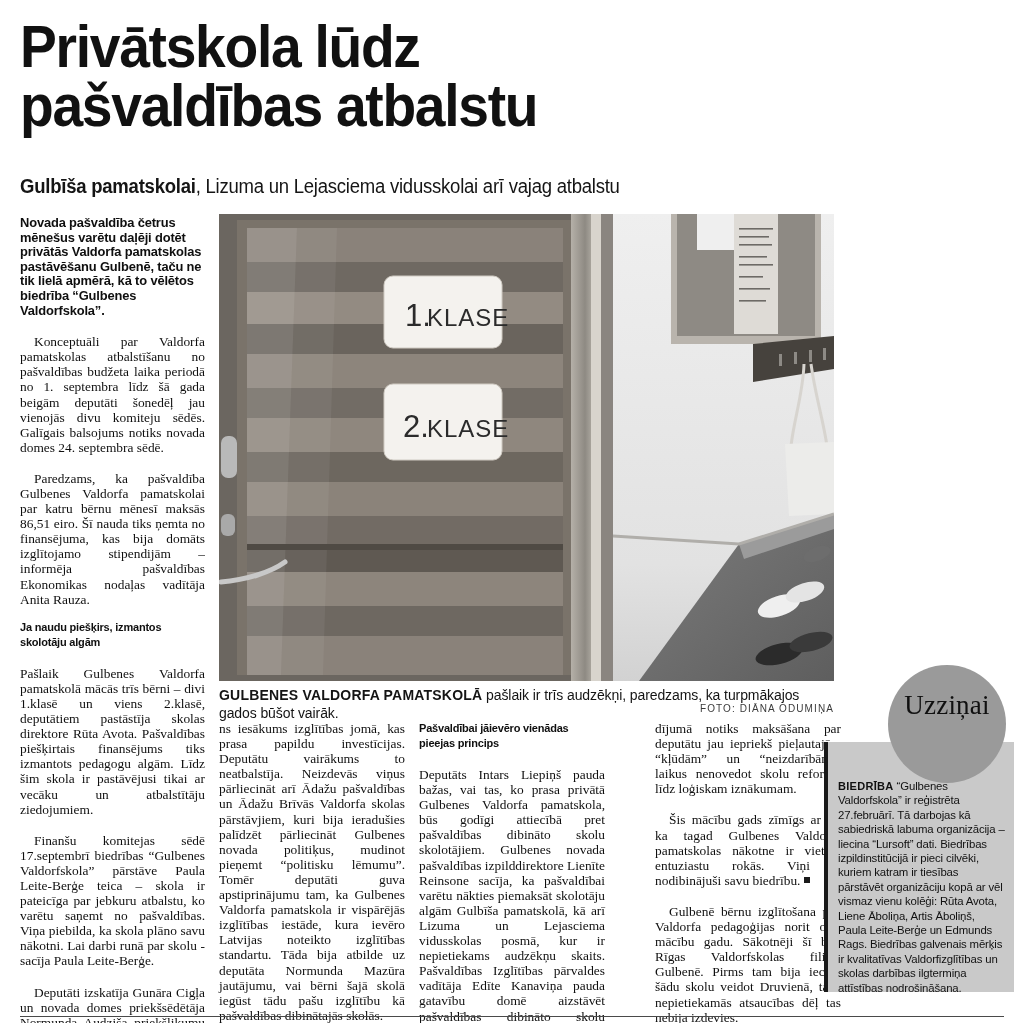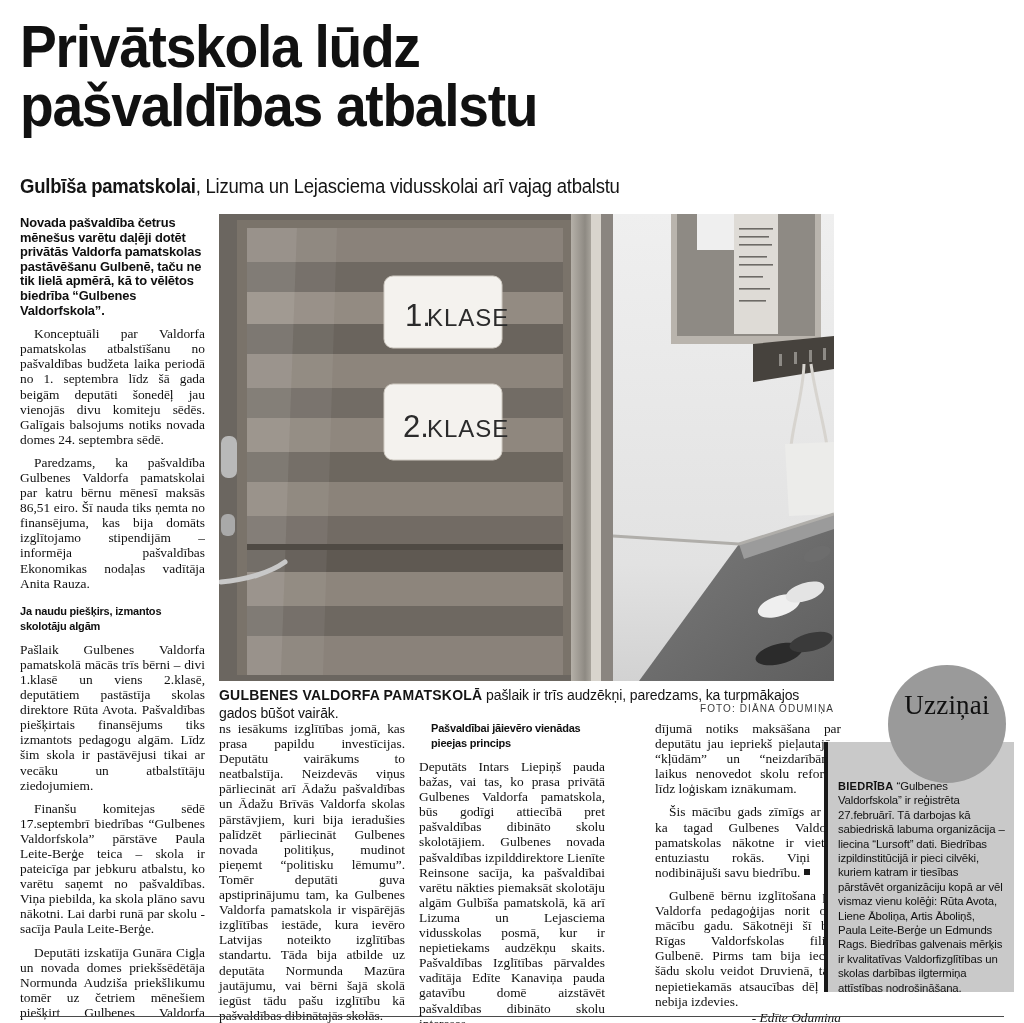--- a/index.html
+++ b/index.html
@@ -65,21 +65,21 @@
     position:absolute;
     font-family:"Liberation Serif", serif;
     font-size:13.4px;
     line-height:15.1px;
     text-align:justify;
     color:#0f0f0f;
     hyphens:none;
   }
   .col p{margin:0;text-indent:14px;}
   .col p.noind{text-indent:0;}
-  .col p + p{margin-top:8px;}
+  .col p + p{margin-top:16px;}
 
   .lead-bold{
     font-family:"Liberation Sans", sans-serif;
     font-weight:bold;
     font-size:12.9px;
     line-height:14.6px;
     text-align:left;
     text-indent:0 !important;
     letter-spacing:-0.15px;
     margin-bottom:1px !important;
@@ -285,21 +285,21 @@
     <p class="noind">Pašlaik Gulbenes Valdorfa pamatskolā mācās trīs bērni – divi 1.klasē un viens 2.klasē, deputātiem pastāstīja skolas direktore Rūta Avota. Pašvaldības piešķirtais finansējums tiks izmantots pedagogu algām. Līdz šim skola ir pastāvējusi tikai ar vecāku  un atbalstītāju ziedojumiem.</p>
     <p>Finanšu komitejas sēdē 17.septembrī biedrības “Gulbenes Valdorfskola” pārstāve Paula Leite-Berģe teica – skola ir pateicīga par jebkuru atbalstu, ko varētu saņemt no pašvaldības. Viņa piebilda, ka skola plāno savu nākotni. Lai darbi runā par skolu - sacīja Paula Leite-Berģe.</p>
     <p>Deputāti izskatīja Gunāra Cigļa un novada domes priekšsēdētāja Normunda Audziša priekšlikumu tomēr uz četriem mēnešiem piešķirt Gulbenes Valdorfa pamatskolai lielāku finansējumu (cik skola prasa - 1185,49 eiro mēnesī un 50 eiro mācību materiāliem). Arguments – ir jāatbalsta dažādība, jāatbalsta vecāku izvēle un jau-</p>
   </div>
 
   <div class="col" id="col2">
     <p class="noind">ns iesākums izglītības jomā, kas prasa papildu investīcijas. Deputātu vairākums to neatbalstīja. Neizdevās viņus pārliecināt arī Ādažu pašvaldības un Ādažu Brīvās Valdorfa skolas pārstāvjiem, kuri bija ieradušies palīdzēt pārliecināt Gulbenes novada politiķus, mudinot pieņemt “politisku lēmumu”. Tomēr deputāti guva apstiprinājumu tam, ka Gulbenes Valdorfa pamatskola ir vispārējās izglītības iestāde, kura ievēro Latvijas noteikto izglītības standartu. Tāda bija atbilde uz deputāta Normunda Mazūra jautājumu, vai bērni šajā skolā iegūst tādu pašu izglītību kā pašvaldības dibinātajās skolās.</p>
   </div>
 
   <div class="col" id="col3">
-    <p class="sub-h" style="margin-top:0 !important;margin-left:12px;">Pašvaldībai jāievēro vienādas pieejas princips</p>
+    <p class="sub-h" style="margin-top:0 !important;">Pašvaldībai jāievēro vienādas pieejas princips</p>
     <p class="noind">Deputāts Intars Liepiņš pauda bažas, vai tas, ko prasa privātā Gulbenes Valdorfa pamatskola, būs godīgi attiecībā pret pašvaldības dibināto skolu skolotājiem. Gulbenes novada pašvaldības izpilddirektore Lienīte Reinsone sacīja, ka pašvaldībai varētu nākties piemaksāt skolotāju algām Gulbīša pamatskolā, kā arī Lizuma un Lejasciema vidusskolas posmā, kur ir nepietiekams audzēkņu skaits. Pašvaldības Izglītības pārvaldes vadītāja Edīte Kanaviņa pauda gatavību domē aizstāvēt pašvaldības dibināto skolu intereses.</p>
 
   </div>
 
   <div class="col" id="col4">
     <p class="noind">dījumā notiks maksāšana par deputātu jau iepriekš pieļautajām “kļūdām” un “neizdarībām”, laikus nenovedot skolu reformu līdz loģiskam iznākumam.</p>
     <p><span>Šis mācību gads zīmīgs ar to, ka tagad Gulbenes Valdorfa pamatskolas nākotne ir vietējo entuziastu rokās. Viņi ir nodibinājuši savu biedrību.</span><span class="endmark"></span></p>
     <p>Gulbenē bērnu izglītošana pēc Valdorfa pedagoģijas norit otro mācību gadu. Sākotnēji šī bija Rīgas Valdorfskolas filiāle Gulbenē. Pirms tam bija iecere šādu skolu veidot Druvienā, taču nepietiekamās atsaucības dēļ tas nebija izdevies.</p>
     <p class="sign">- Edīte Odumiņa</p>
   </div>

